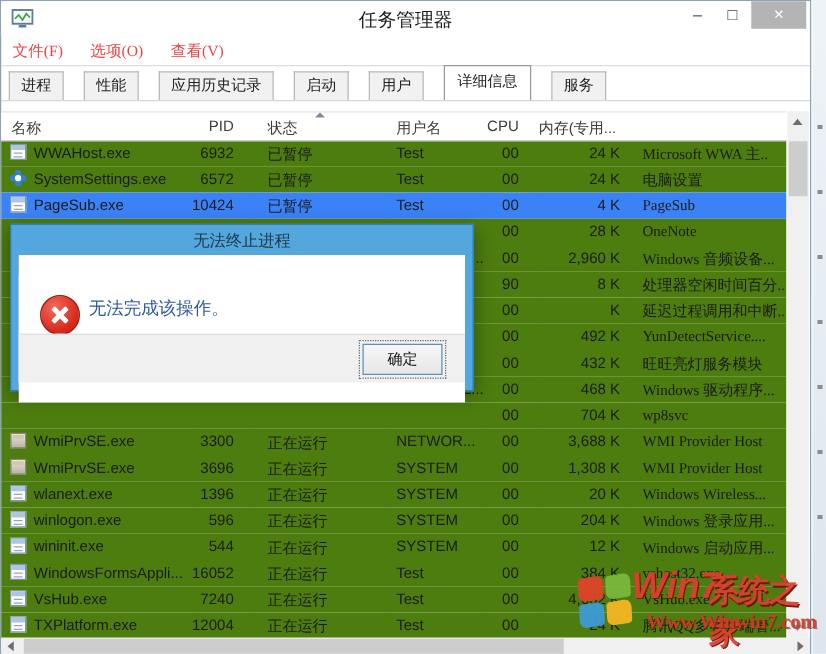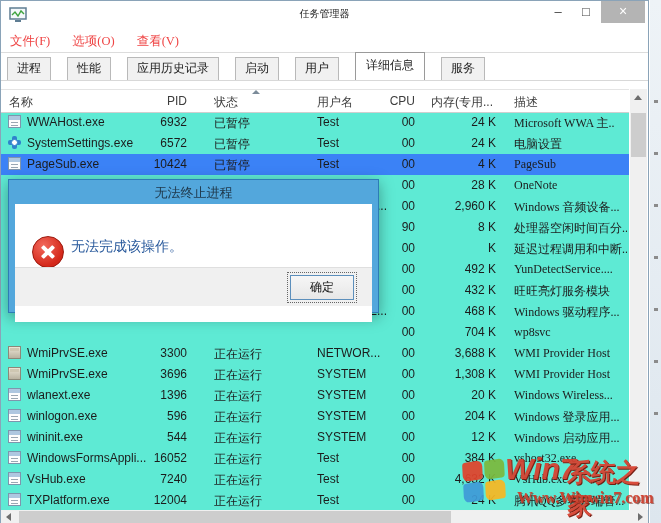--- a/index.html
+++ b/index.html
@@ -1,21 +1,21 @@
 <!DOCTYPE html>
 <html><head>
 <meta charset="utf-8">
 <style>
   html,body{margin:0;padding:0;width:661px;height:523px;overflow:hidden;
     font-family:"Liberation Sans","DejaVu Sans",sans-serif;background:#fff;}
   .window{position:absolute;left:0;top:0;width:649px;height:523px;background:#fff;
     border:1px solid #8aa3b8;box-sizing:border-box;}
   
   .titlebar{position:absolute;left:0;top:0;width:100%;height:28px;background:#fff;}
-  .apptitle{position:absolute;left:0;right:0;top:6px;text-align:center;font-size:10px;color:#1b1b1b;}
+  .apptitle{position:absolute;left:0;right:0;top:6px;text-align:center;font-size:15px;color:#1b1b1b;}
   .appicon{position:absolute;left:8px;top:5px;width:18px;height:18px;}
   .capbtn{position:absolute;top:0;height:22px;line-height:21px;text-align:center;
     font-size:13px;color:#444;cursor:default;}
   .capbtn.min{left:544px;width:26px;}
   .capbtn.max{left:572px;width:26px;}
   .capbtn.close{left:600px;width:44px;background:#b4b4b4;color:#fff;font-size:14px;}
   
   .menubar{position:absolute;left:0;top:30px;width:100%;height:20px;display:flex;gap:22px;
     padding-left:9px;font-size:12.5px;color:#ef4444;align-items:center;box-sizing:border-box;font-family:Liberation Serif, serif;}
   .menubar-sep{position:absolute;left:0;top:51px;width:100%;height:1px;background:#dcdcdc;}
@@ -34,21 +34,21 @@
   .hc.pid{left:146px;width:40px;text-align:right;}
   .hc.st{left:213px;width:90px;}
   .hc.us{left:316px;width:70px;}
   .hc.cpu{left:374px;width:40px;text-align:right;}
   .hc.mem{left:430px;width:66px;}
   .hc.desc{left:513px;width:112px;}
   .sortarrow{position:absolute;left:251px;top:89px;width:0;height:0;border-left:4px solid transparent;
     border-right:4px solid transparent;border-bottom:4px solid #7b8b99;z-index:3;}
   .colline{position:absolute;top:88px;width:1px;height:421px;background:#ececec;z-index:1;}
   .rows{position:absolute;left:0;top:111px;width:628px;z-index:1;}
-  .trow{position:relative;height:21px;background:#5eead4;}
+  .trow{position:relative;height:21px;background:#4d7c0f;}
   .trow.sel{background:#3b82f6;}
   .c{position:absolute;top:3px;font-size:12px;color:#1c1c1c;white-space:nowrap;overflow:hidden;}
   .c.name{left:7px;width:142px;}
   .c.pid{left:146px;width:40px;text-align:right;}
   .c.st{left:213px;width:92px;}
   .c.us{left:316px;width:70px;}
   .c.us.peek{left:300px;width:86px;text-align:right;}
   .c.cpu{left:374px;width:40px;text-align:right;}
   .c.mem{left:424px;width:71px;text-align:right;}
   .c.desc{left:513px;width:113px;font-family:Liberation Serif, serif;}
@@ -161,21 +161,20 @@
   <div class="colline" style="left:430px"></div>
   <div class="colline" style="left:503px"></div>
 
   <div class="thead">
     <span class="hc name">名称</span>
     <span class="hc pid">PID</span>
     <span class="hc st">状态</span>
     <span class="hc us">用户名</span>
     <span class="hc cpu">CPU</span>
     <span class="hc mem">内存(专用...</span>
-    <span class="hc desc">描述</span>
   </div>
   <div class="sortarrow"></div>
 
   <div class="rows">
       <div class="trow">
         <span class="c name"><span class="ic window"><i></i></span>WWAHost.exe</span>
         <span class="c pid">6932</span>
         <span class="c st">已暂停</span>
         <span class="c us">Test</span>
         <span class="c cpu">00</span>

